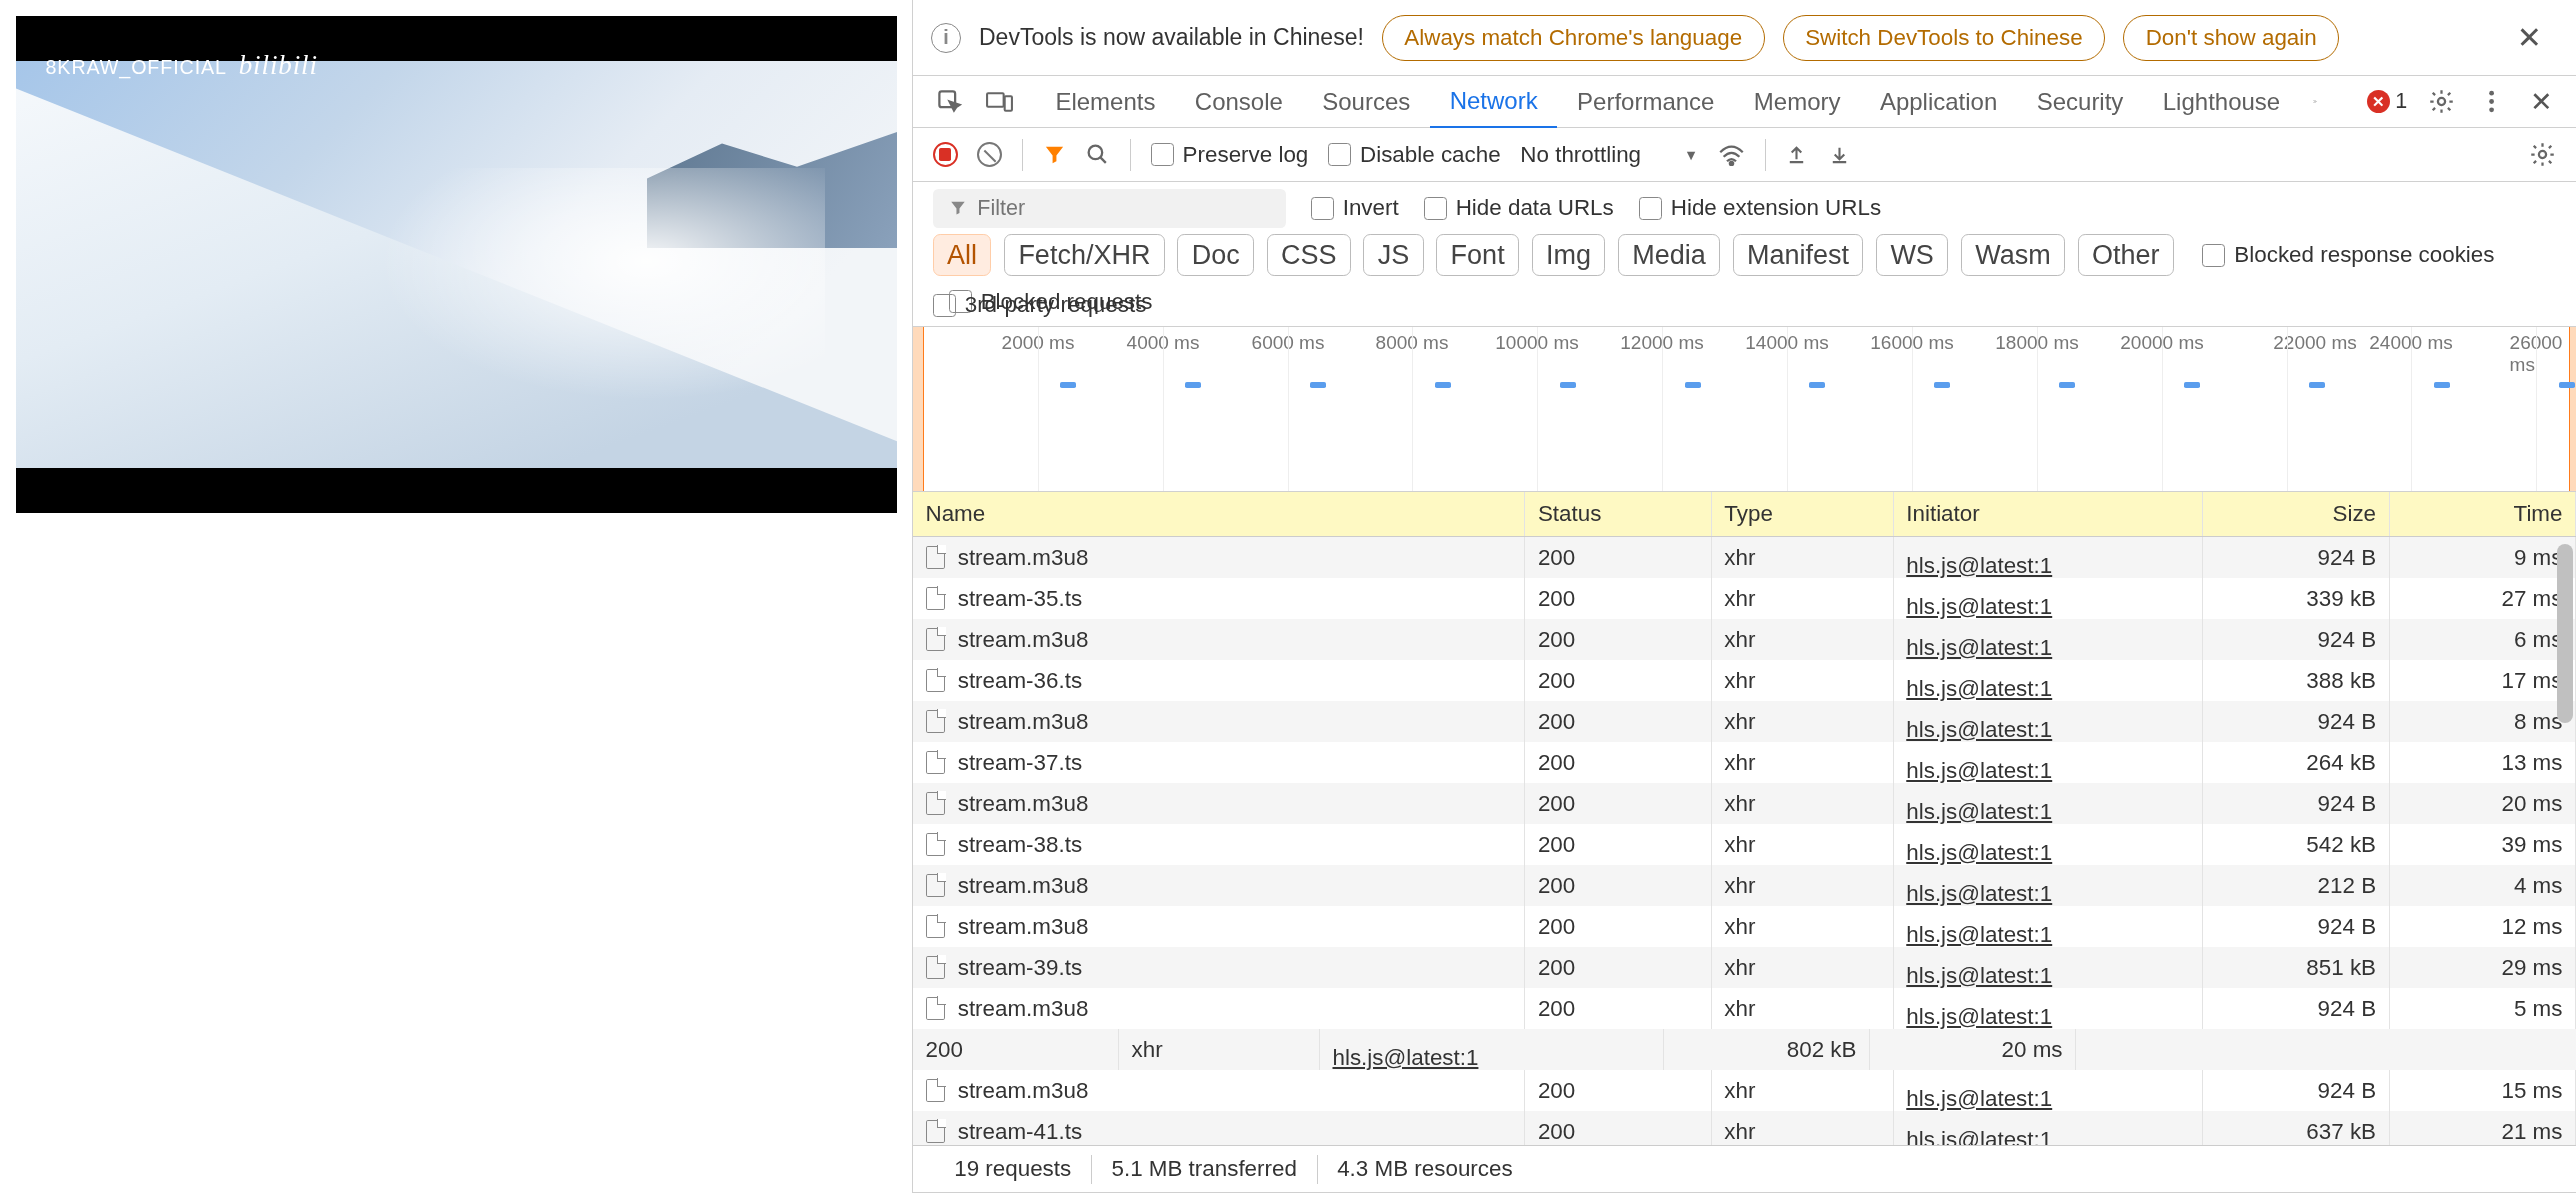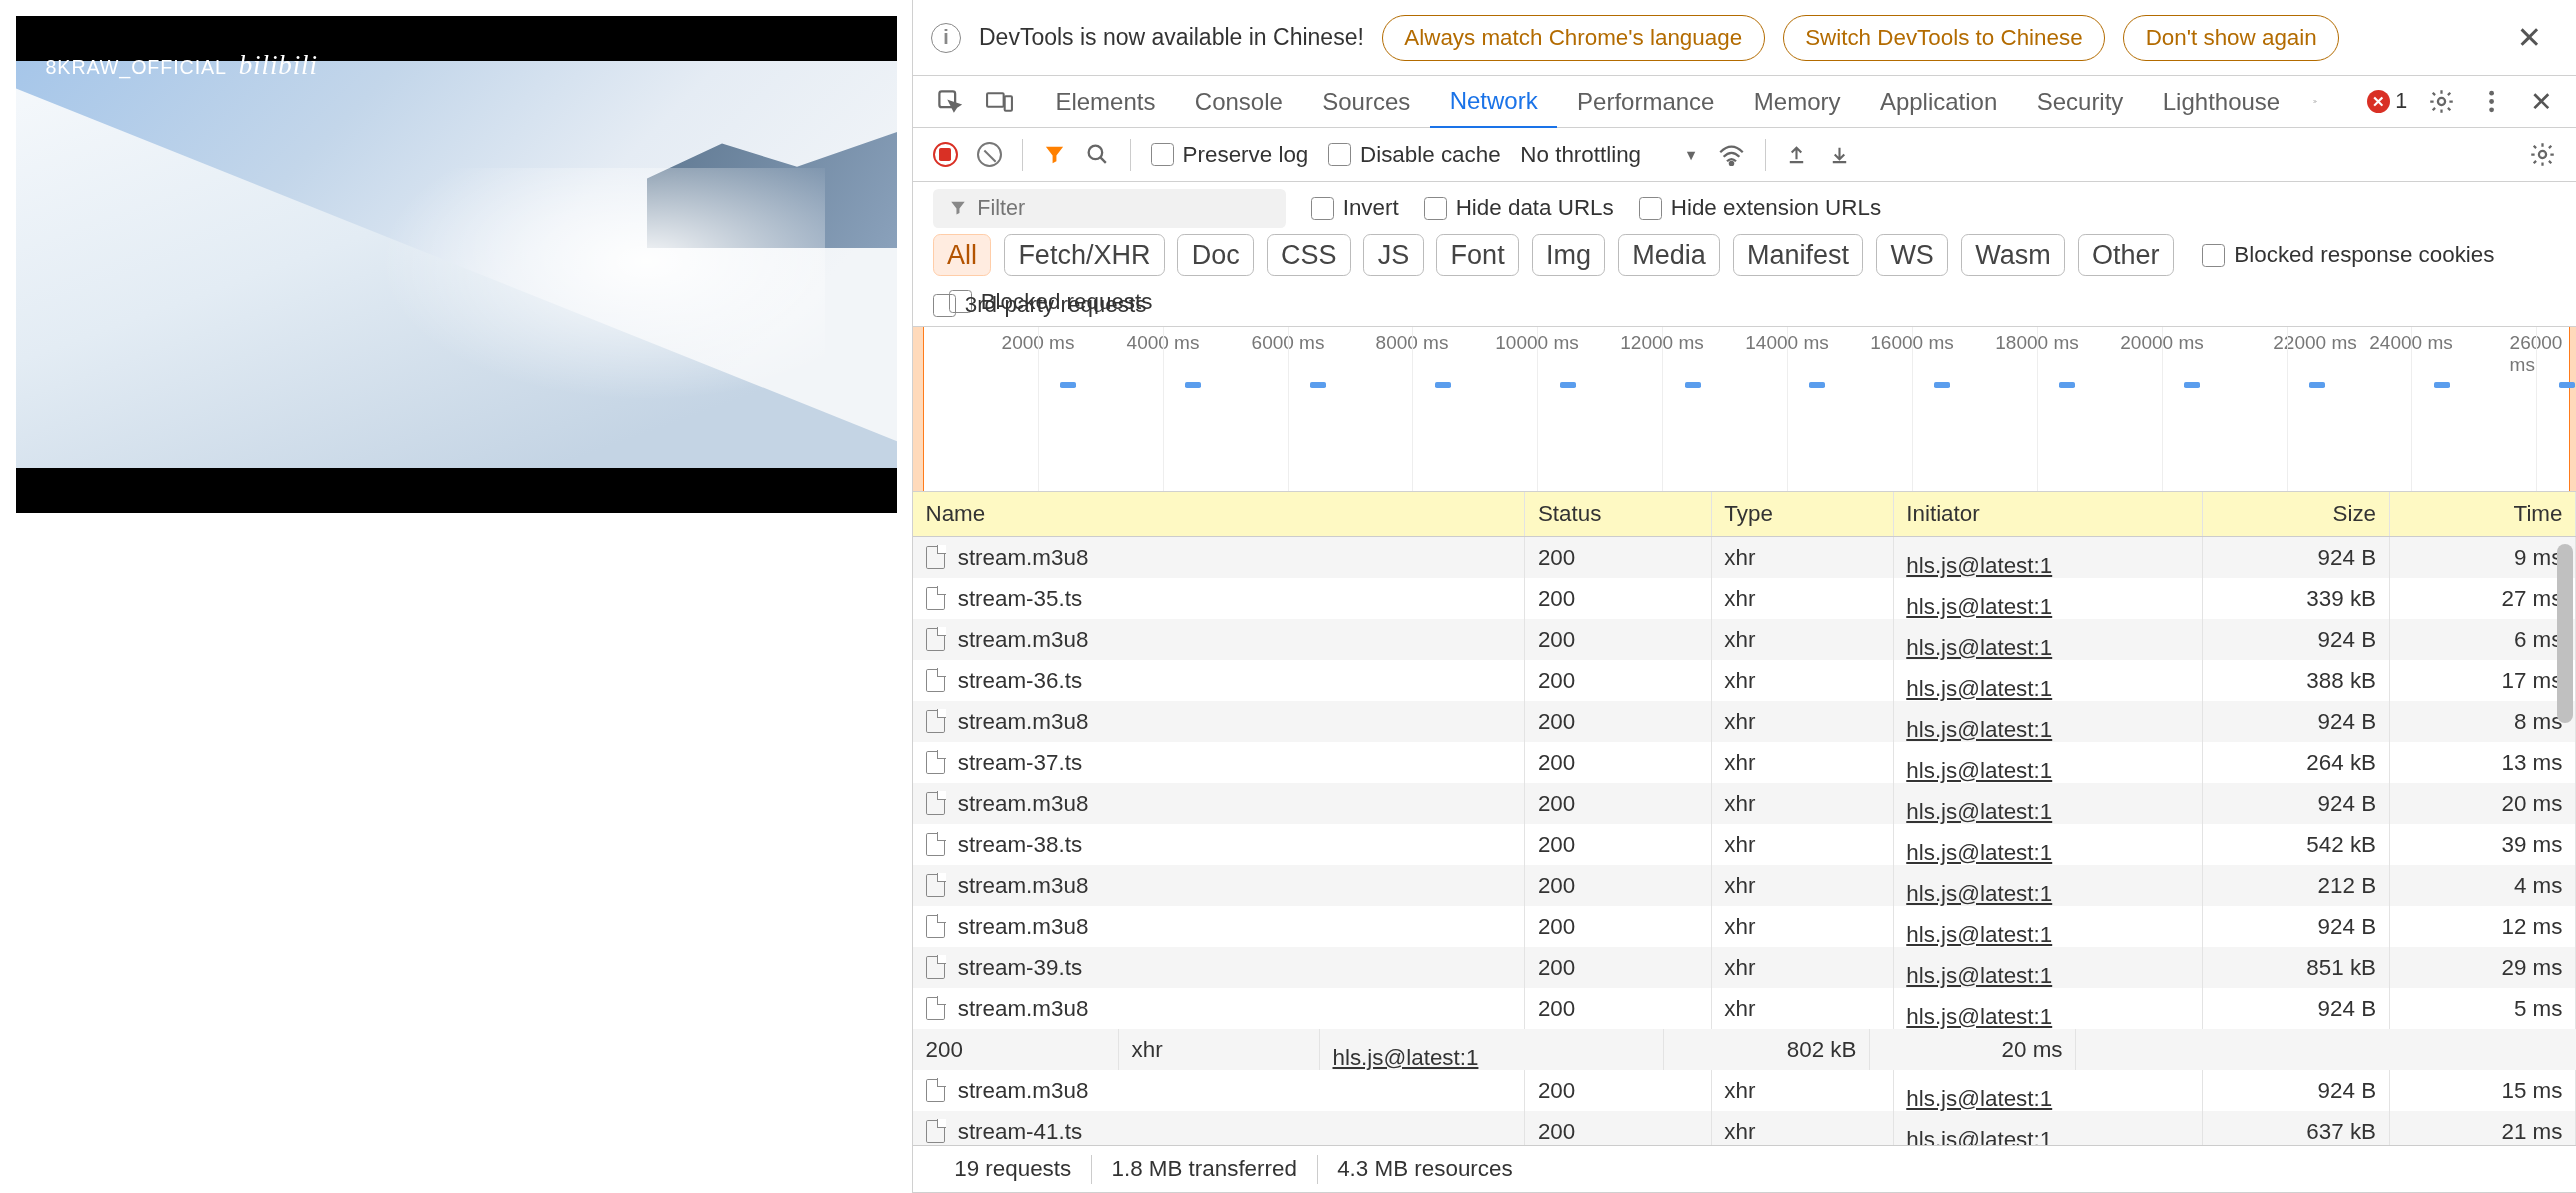--- a/index.html
+++ b/index.html
@@ -545,18 +545,18 @@
             <div class="td c-time">21 ms</div>
           </div>
         </div>
       <div class="scrollbar" style="top:7.2px;height:179px;"></div>
     </div>
   </div>
 
   <div class="bar status">
     <span>19 requests</span>
     <div class="ssep"></div>
-    <span>1.8 MB transferred</span>
+    <span>5.1 MB transferred</span>
     <div class="ssep"></div>
     <span>4.3 MB resources</span>
   </div>
 </div>
 
 
 </body></html>

